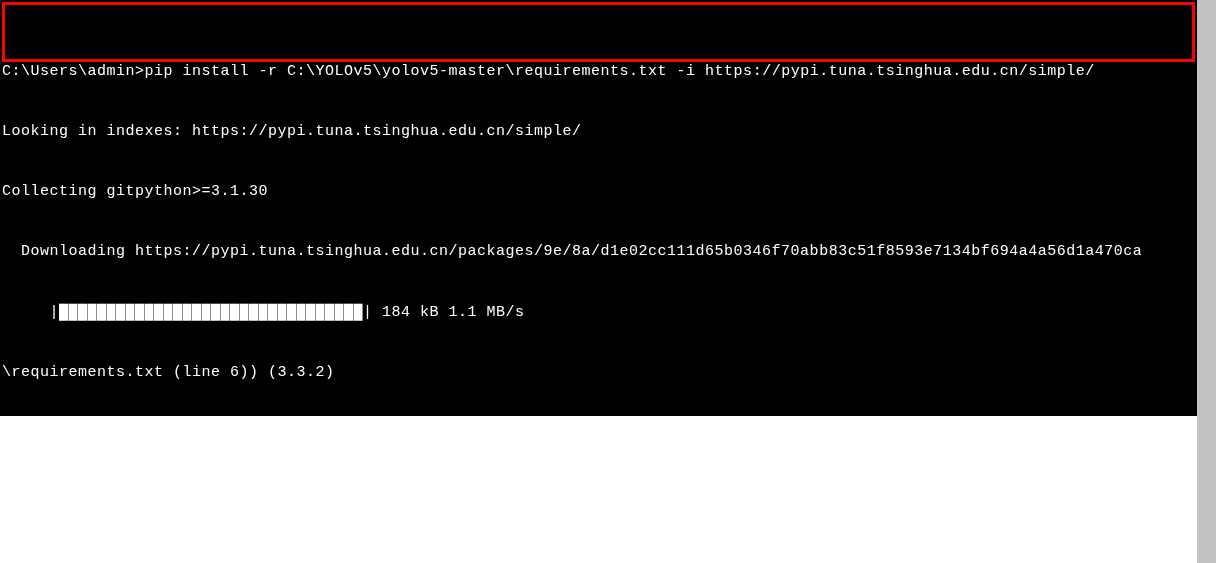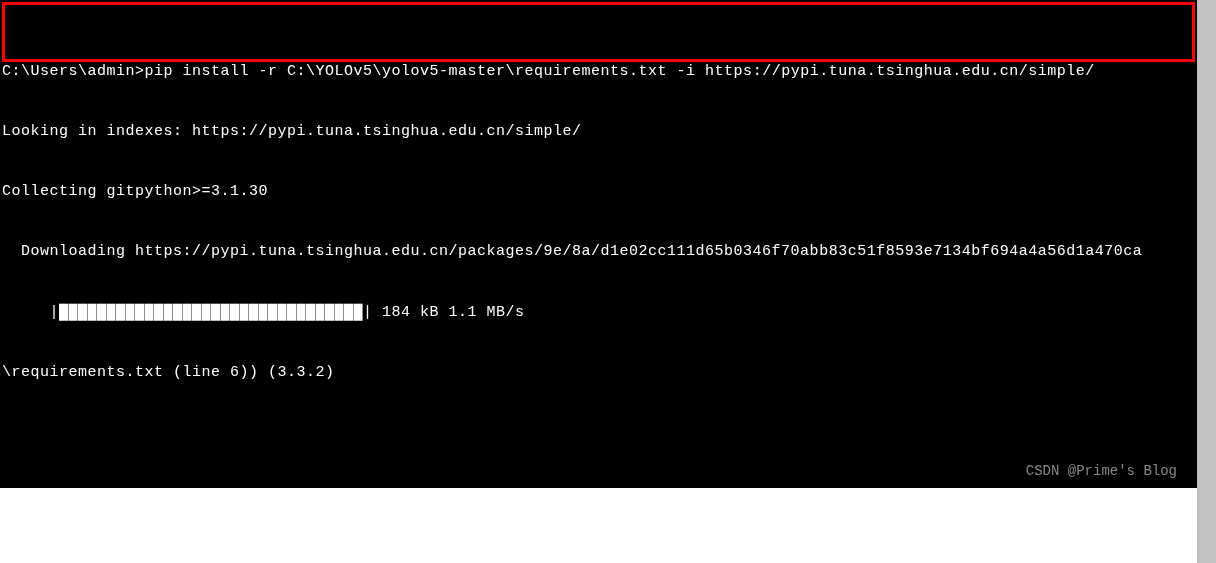--- a/index.html
+++ b/index.html
@@ -7,21 +7,21 @@
       font-family: 'Consolas', 'Courier New', monospace;
       background: #ffffff;
       font-size: 14px;
       line-height: 1.4;
       overflow: hidden;
     }
     .terminal {
       background: #000000;
       color: #ffffff;
       width: 1197px;
-      height: 488px;
+      height: 416px;
       padding: 2px 0;
       white-space: pre;
       overflow: hidden;
       position: relative;
     }
     .highlight-box {
       position: absolute;
       top: 2px;
       left: 2px;
       right: 2px;
@@ -86,18 +86,17 @@
   
   
   
   
   
   
   
   
   
   
-  <div class="watermark">CSDN @Prime's Blog</div>
 </div>
 <div class="scrollbar">
   <div class="scrollbar-thumb"></div>
 </div>
 </div>
 
 </body></html>

